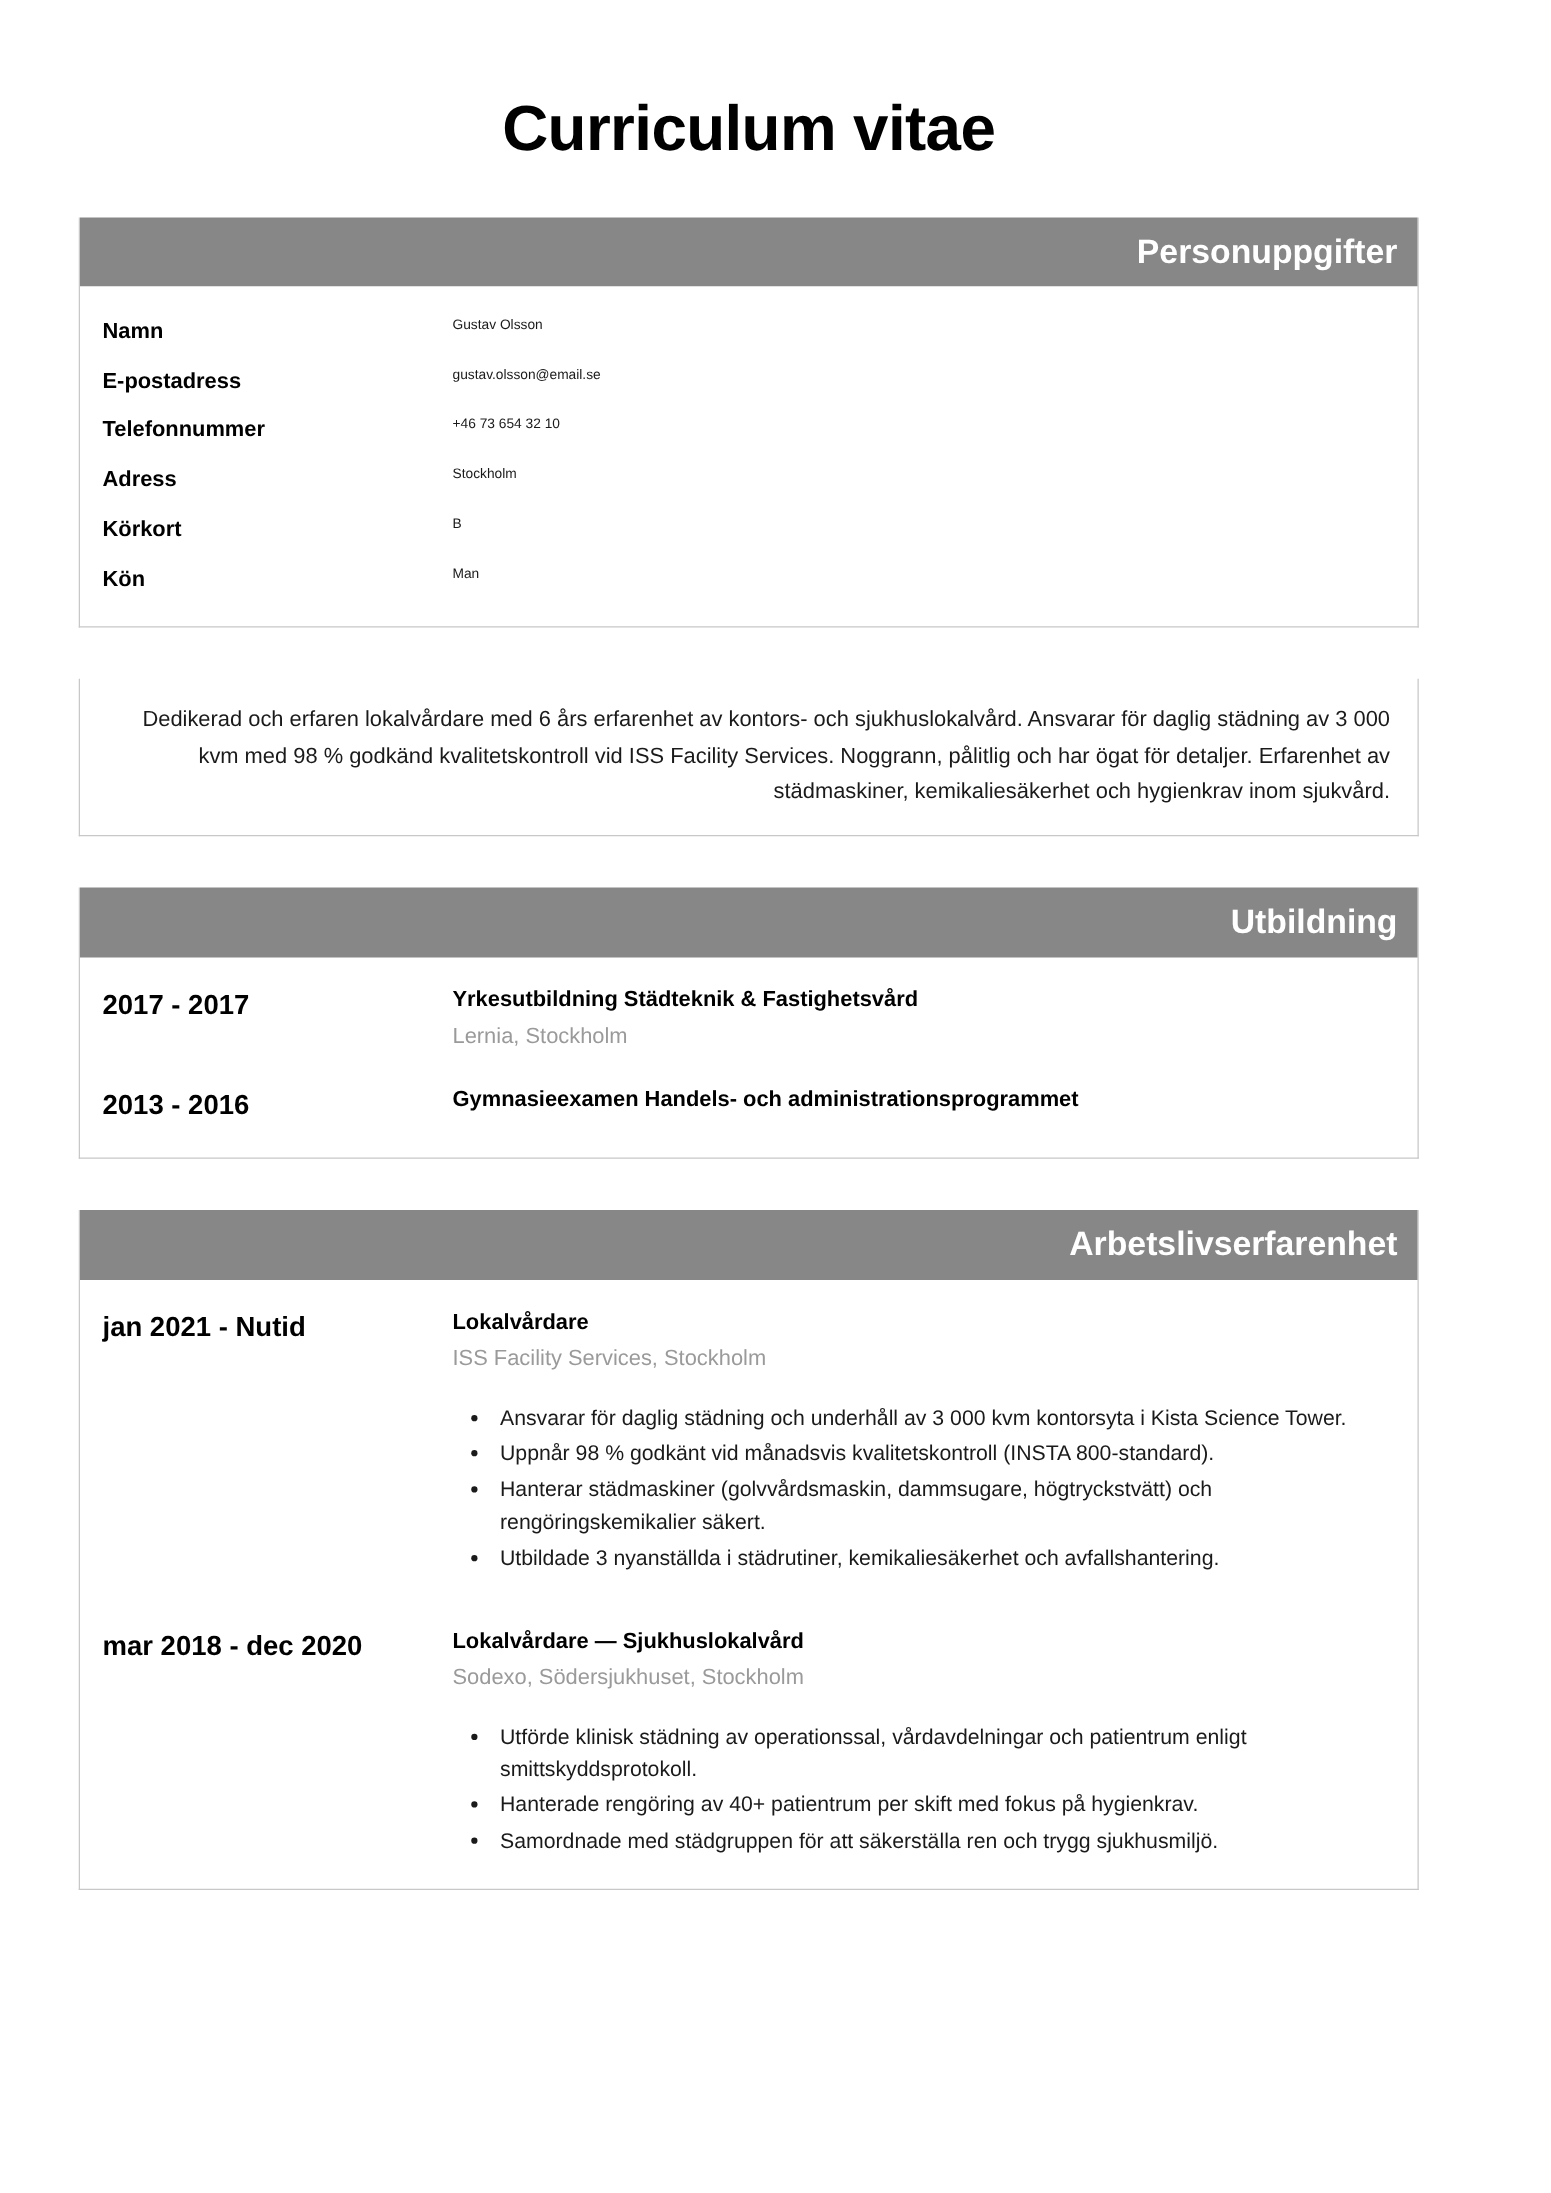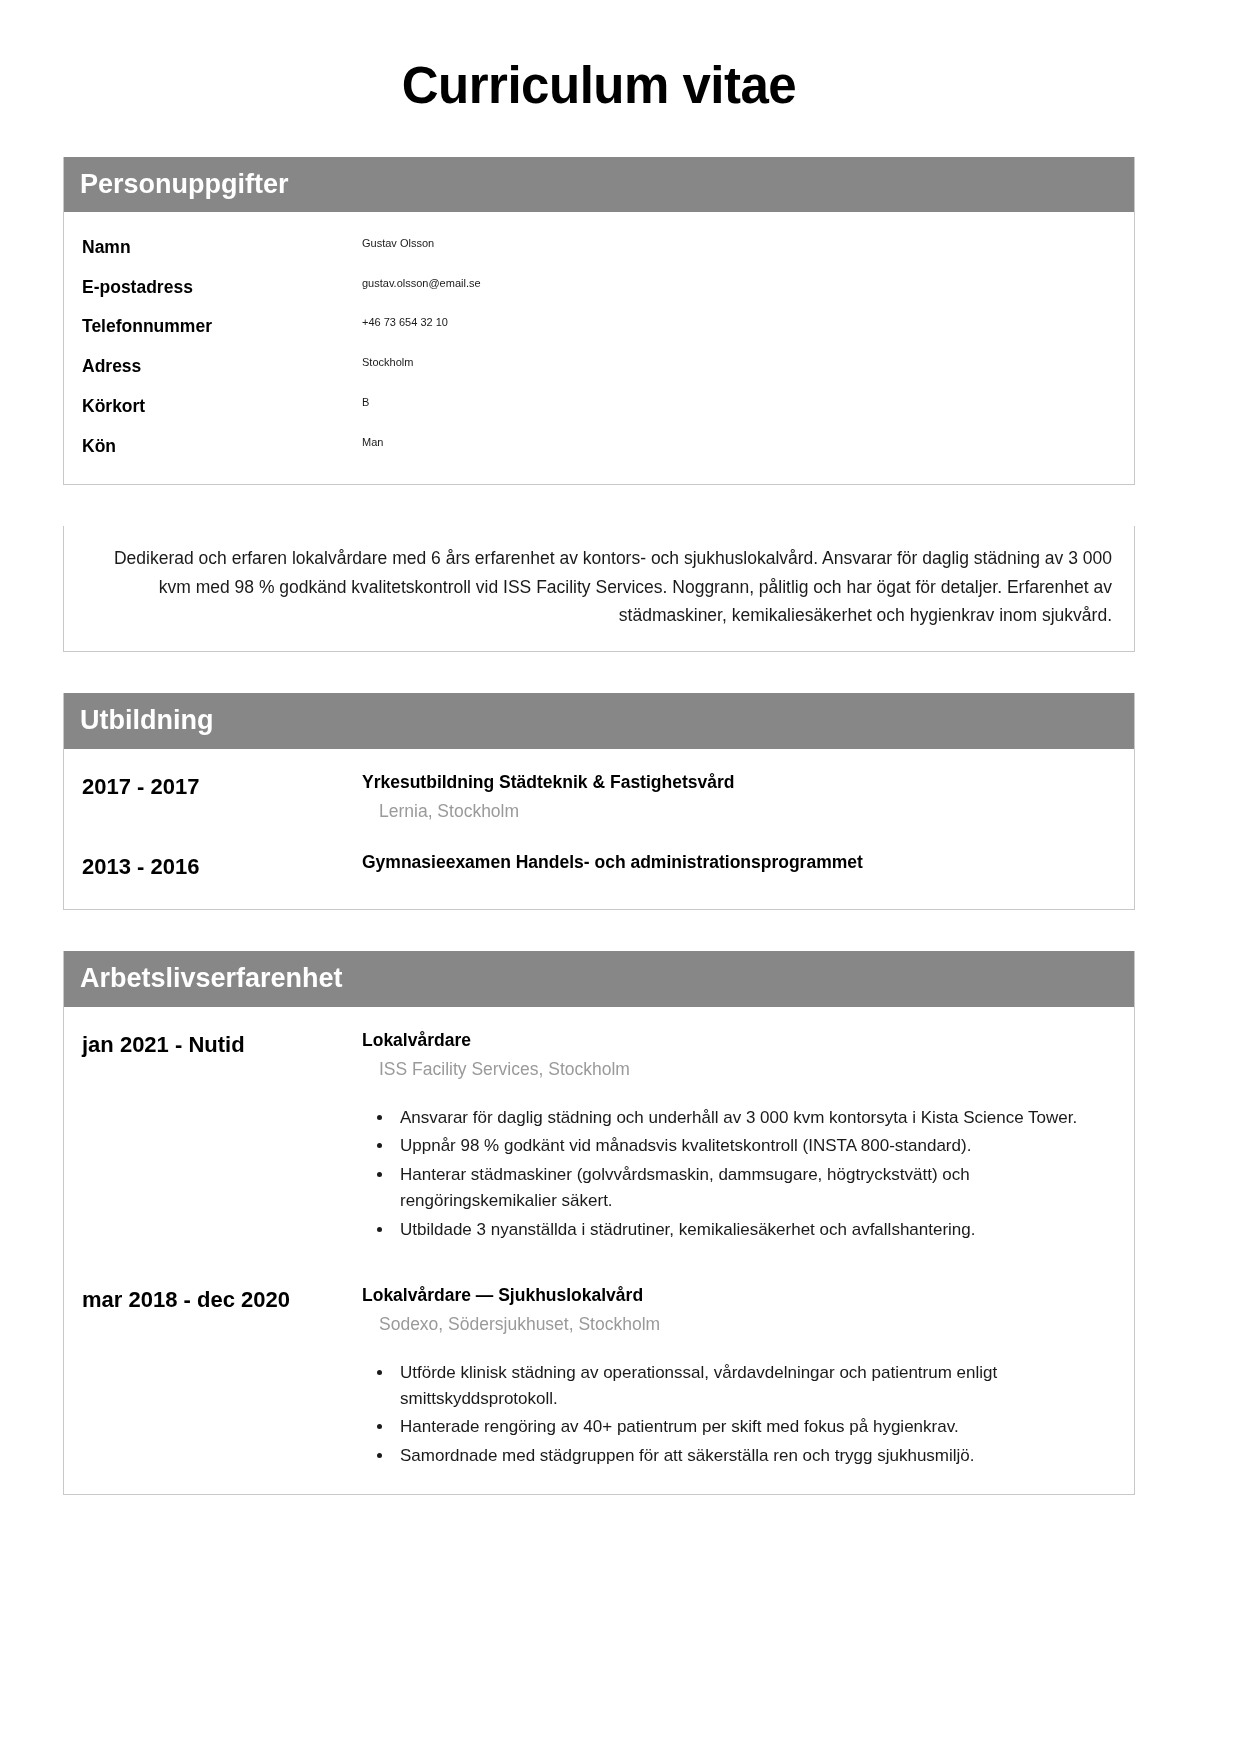--- a/index.html
+++ b/index.html
@@ -11,21 +11,21 @@
     width: 1241px;
     min-height: 1754px;
     font-family: "Liberation Sans", sans-serif;
     color: #000000;
     -webkit-font-smoothing: antialiased;
   }
   .page {
     width: 1198px;
     min-height: 1754px;
     box-sizing: border-box;
-    padding: 0 63px;
+    padding: 17px 63px;
     background: #ffffff;
   }
 
   
   .doc-title {
     text-align: center;
     font-size: 51px;
     font-weight: bold;
     letter-spacing: -0.5px;
     margin: 0;
@@ -44,20 +44,21 @@
     box-sizing: border-box;
   }
   .section-header {
     background: #878787;
     color: #ffffff;
     font-size: 27px;
     font-weight: bold;
     padding: 12px 16px 13px 16px;
     line-height: 1.12;
     box-sizing: border-box;
+    text-align: right;
   }
   .section-body {
     padding: 16px 18px 18px 18px;
     box-sizing: border-box;
   }
 
   
   .pd-row {
     display: flex;
     align-items: flex-start;
@@ -114,21 +115,21 @@
     font-weight: bold;
     line-height: 1.35;
     color: #000;
     margin: 0;
   }
   .entry-org {
     font-size: 17.5px;
     font-weight: normal;
     line-height: 1.45;
     color: #9a9a9a;
-    margin: 5px 0 0 17px;
+    margin: 5px 0 0 0;
   }
   .entry-bullets {
     margin: 22px 0 0 0;
     padding: 0 0 0 32px;
     list-style-type: disc;
   }
   .entry-bullets li {
     font-size: 17px;
     line-height: 1.52;
     color: #1a1a1a;

